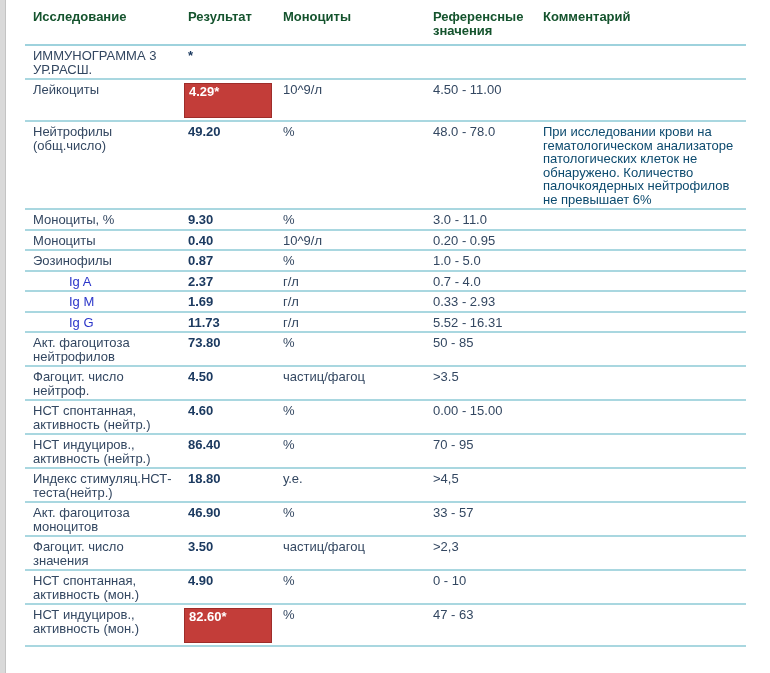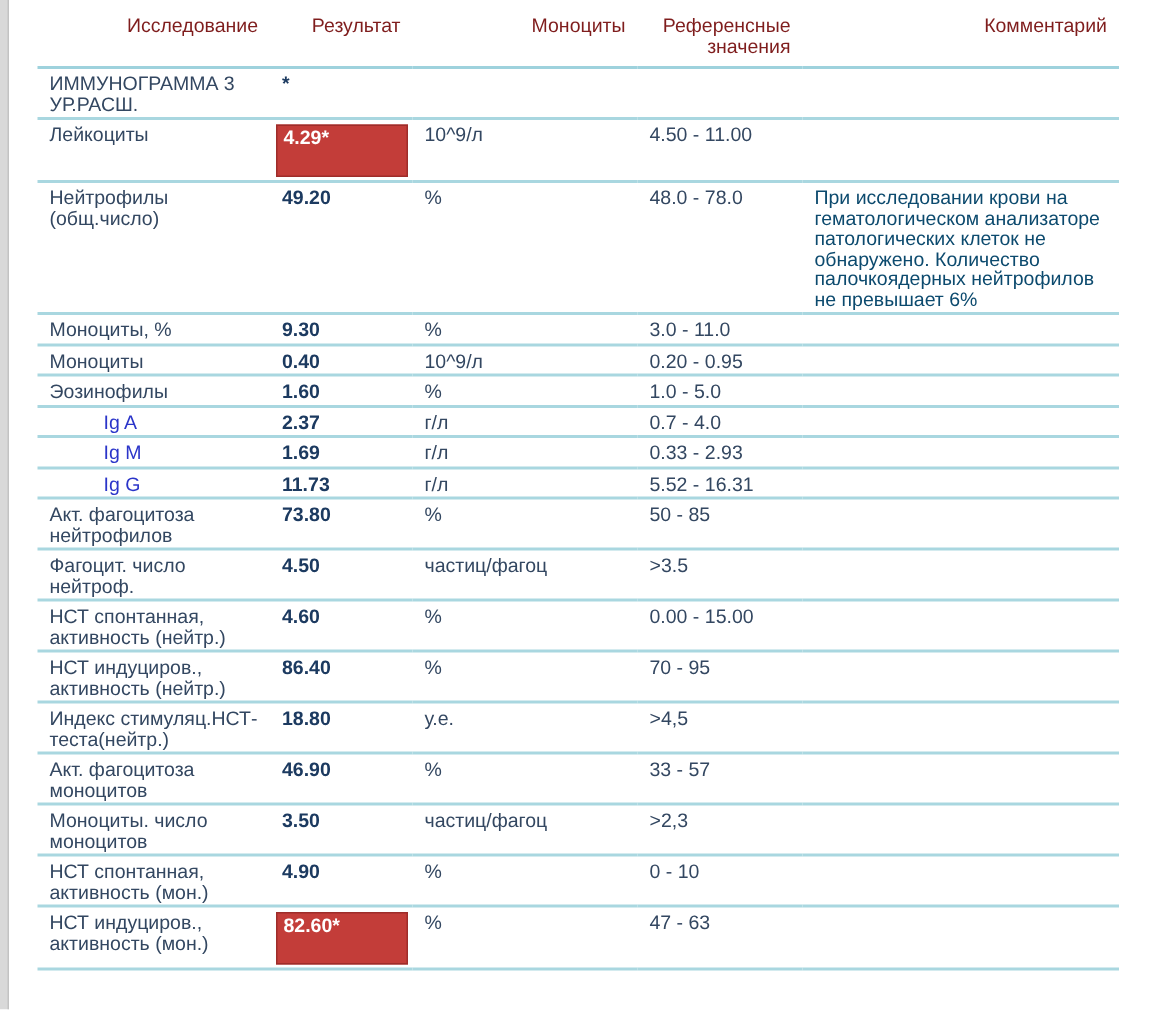--- a/index.html
+++ b/index.html
@@ -22,23 +22,23 @@
     width: 721px;
     border-collapse: collapse;
     table-layout: fixed;
   }
   col.c-study   { width: 155px; }
   col.c-result  { width: 95px;  }
   col.c-units   { width: 150px; }
   col.c-ref     { width: 110px; }
   col.c-comment { width: 211px; }
   th {
-    color: #7f1d1d;
-    font-weight: normal;
-    text-align: right;
+    color: #14532d;
+    font-weight: bold;
+    text-align: left;
     vertical-align: top;
     padding: 0 8px 6px 8px;
     border-bottom: 2px solid #9ed2dd;
     line-height: 14px;
   }
   td {
     vertical-align: top;
     padding: 3px 8px 2px 8px;
     border-bottom: 2px solid #a9d7e0;
     color: #334761;
@@ -119,21 +119,21 @@
   <tr>
     <td class="study"><span>Моноциты</span></td>
     <td class="result"><span>0.40</span></td>
     <td class="units">10^9/л</td>
     <td class="ref">0.20 - 0.95</td>
     <td class="comment"></td>
   </tr>
 
   <tr>
     <td class="study"><span>Эозинофилы</span></td>
-    <td class="result"><span>1.60</span></td>
+    <td class="result"><span>0.87</span></td>
     <td class="units">%</td>
     <td class="ref">1.0 - 5.0</td>
     <td class="comment"></td>
   </tr>
 
 
   <tr>
     <td class="study"><span class="ig-link">Ig A</span></td>
     <td class="result"><span>2.37</span></td>
     <td class="units">г/л</td>
@@ -199,21 +199,21 @@
 
   <tr>
     <td class="study"><span>Акт. фагоцитоза моноцитов</span></td>
     <td class="result"><span>46.90</span></td>
     <td class="units">%</td>
     <td class="ref">33 - 57</td>
     <td class="comment"></td>
   </tr>
 
   <tr>
-    <td class="study"><span>Моноциты. число моноцитов</span></td>
+    <td class="study"><span>Фагоцит. число значения</span></td>
     <td class="result"><span>3.50</span></td>
     <td class="units">частиц/фагоц</td>
     <td class="ref">&gt;2,3</td>
     <td class="comment"></td>
   </tr>
 
   <tr>
     <td class="study"><span>НСТ спонтанная, активность (мон.)</span></td>
     <td class="result"><span>4.90</span></td>
     <td class="units">%</td>

